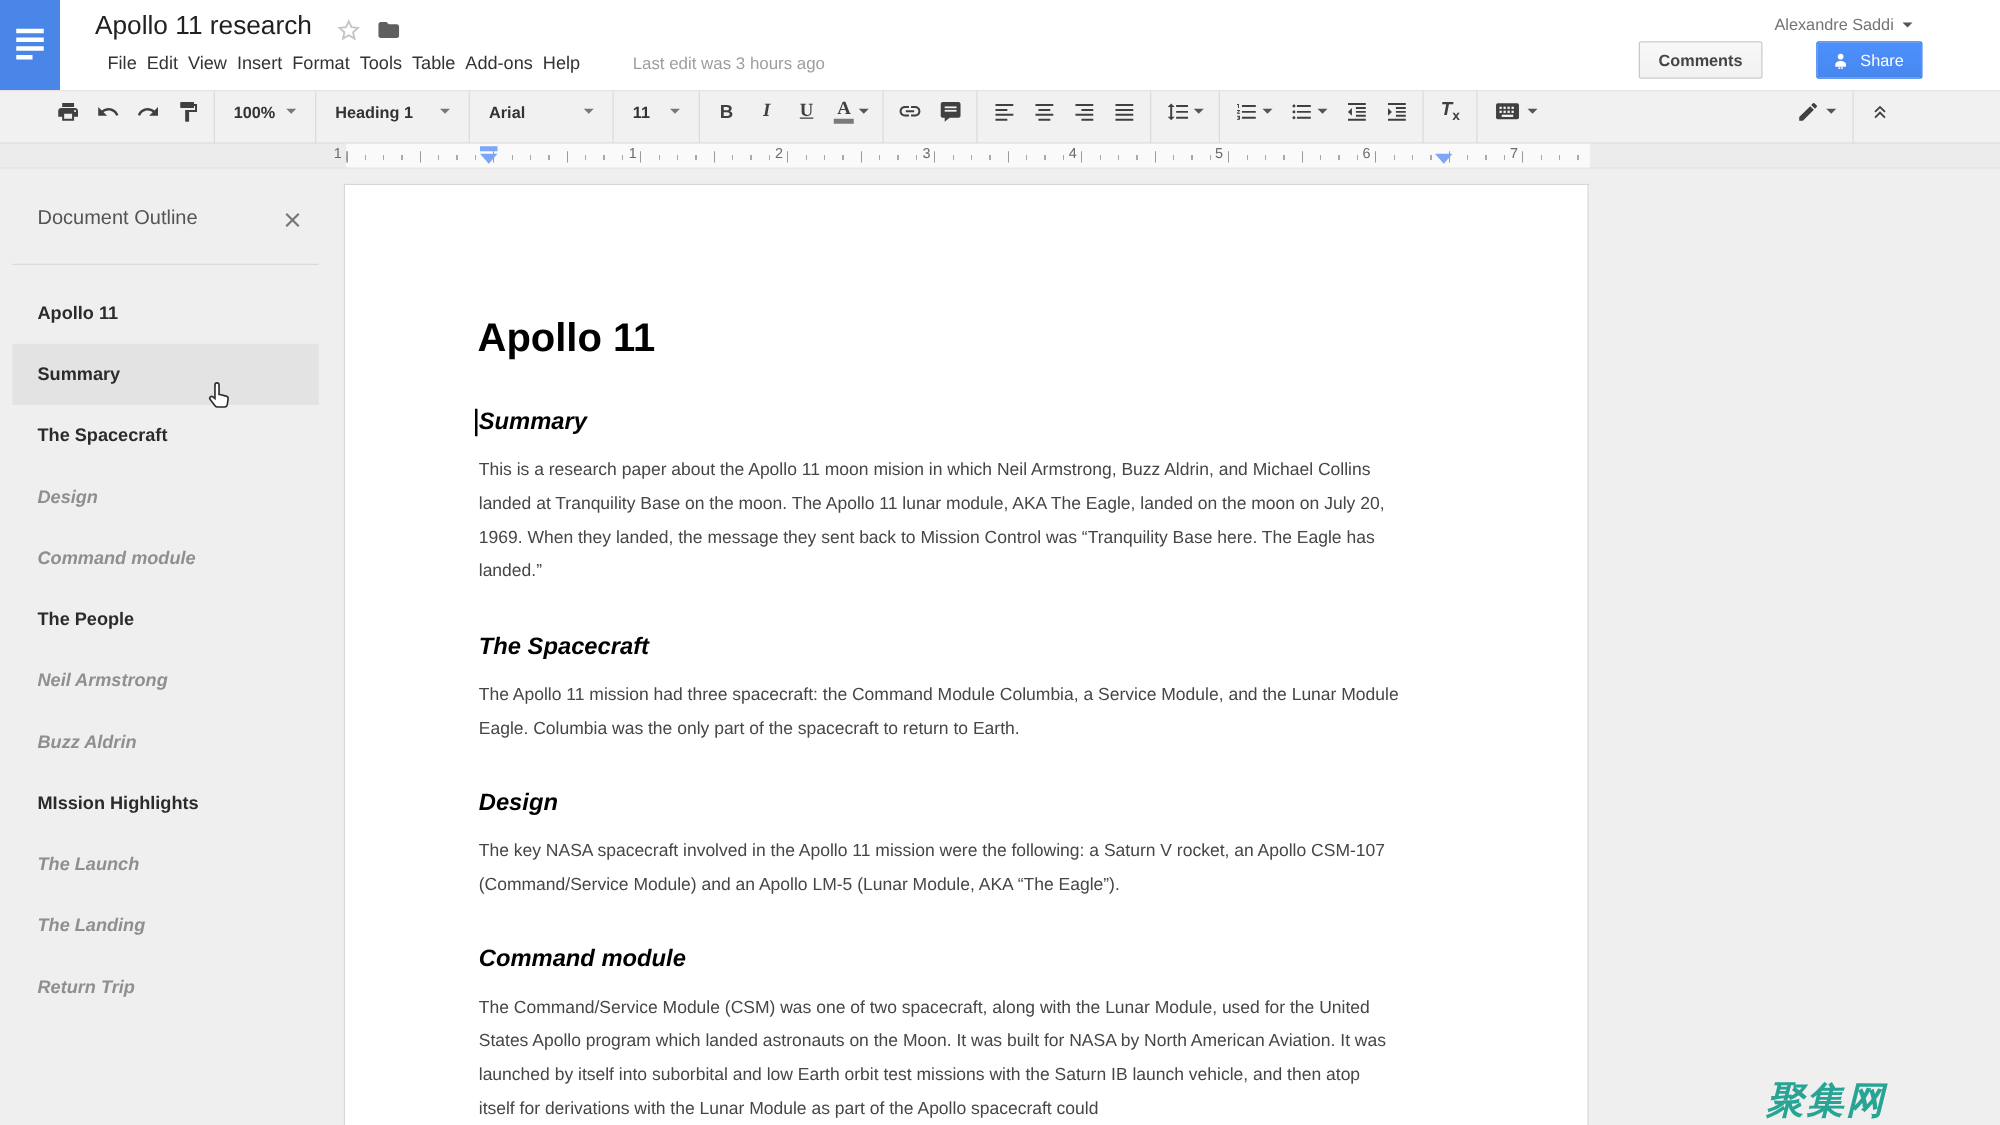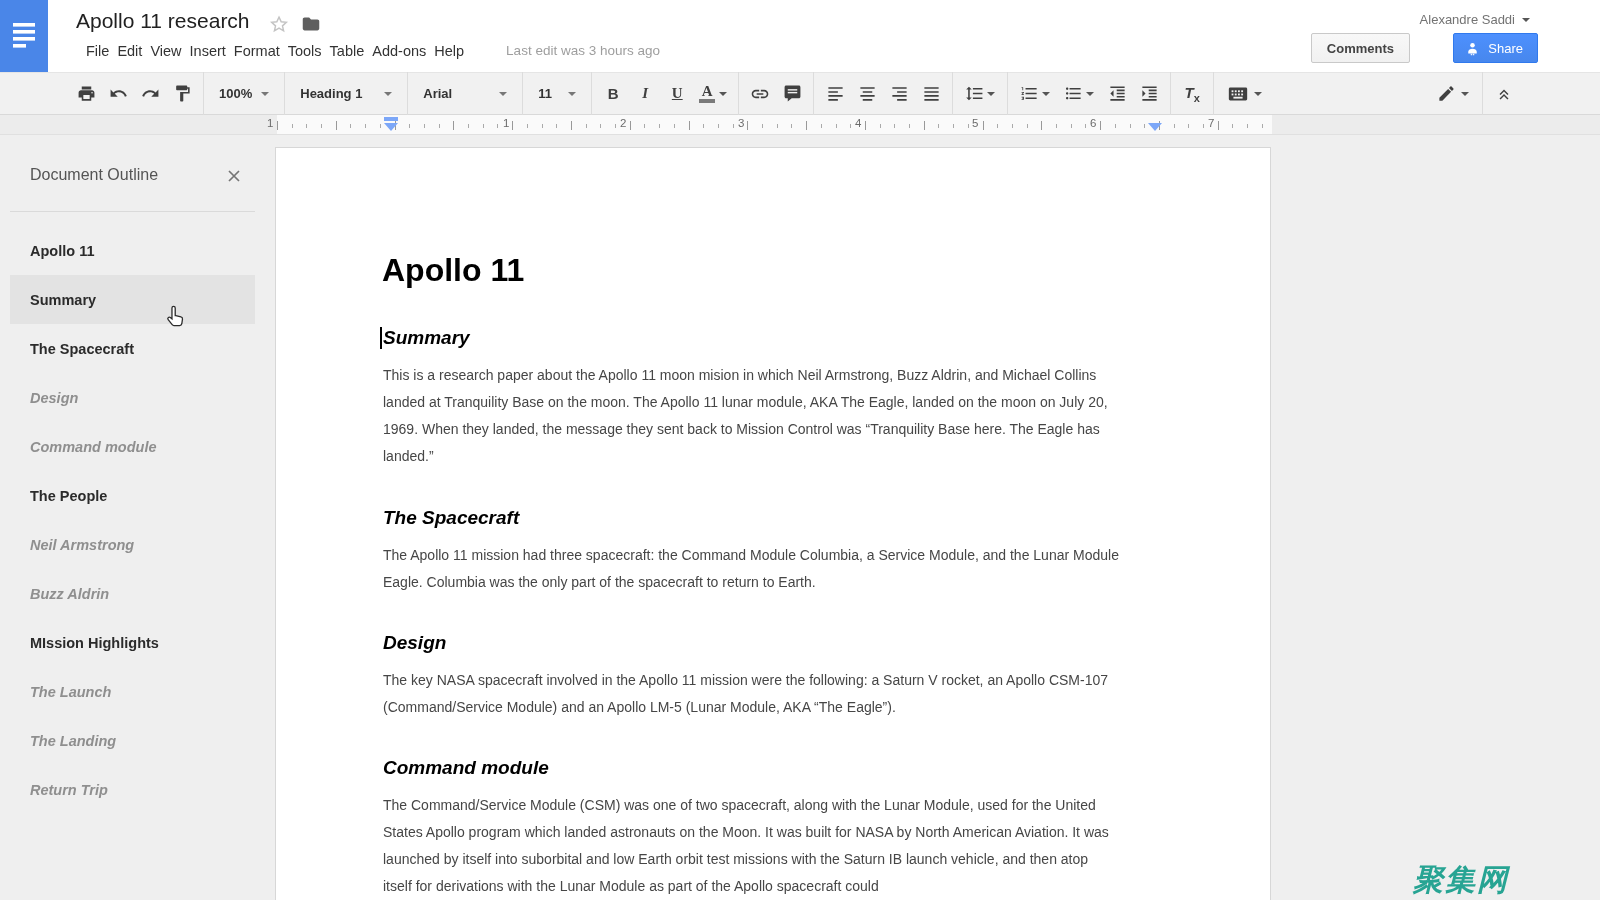--- a/index.html
+++ b/index.html
@@ -19,21 +19,21 @@
   .caret-down { width:0; height:0; border-left:4px solid transparent; border-right:4px solid transparent; border-top:4px solid #555; }
   .btn-comments { position:absolute; top:33px; right:190px; height:30px; padding:0 15px; font-size:13px; font-weight:bold; color:#444;
     background:linear-gradient(#f8f8f8,#f1f1f1); border:1px solid #c9c9c9; border-radius:2px; cursor:pointer;
     display:flex; align-items:center; font-family:"Liberation Sans", sans-serif; }
   .btn-share { position:absolute; top:33px; right:62px; height:30px; padding:0 14px 0 10px; font-size:13px; font-weight:normal; color:#fff;
     background:linear-gradient(#4d90fe,#4787ed); border:1px solid #3079ed; border-radius:2px; cursor:pointer;
     display:flex; align-items:center; gap:7px; font-family:"Liberation Sans", sans-serif; }
 
   
   .toolbar { position:absolute; top:72px; left:0; width:1600px; height:43px; background:#f1f1f1;
-    border-top:1px solid #e5e5e5; border-bottom:1px solid #d9d9d9; display:flex; align-items:center; padding-left:70px; }
+    border-top:1px solid #e5e5e5; border-bottom:1px solid #d9d9d9; display:flex; align-items:flex-start; padding-left:38px; }
   .sep { width:1px; height:43px; background:#dcdcdc; margin:0 5px; flex:none; }
   .tb-btn { width:32px; height:32px; display:flex; align-items:center; justify-content:center; border-radius:2px; cursor:pointer; flex:none; color:#404040; }
   .tb-btn svg { display:block; }
   .tb-dd { height:32px; display:flex; align-items:center; gap:9px; padding:0 10px; cursor:pointer; flex:none; }
   .tb-dd .dd-label { font-size:13px; font-weight:bold; color:#333; }
   .tb-dd .caret-down { border-top-color:#777; }
   .glyph { font-size:15px; font-weight:bold; color:#404040; font-family:"Liberation Serif", serif; }
   .glyph-b { font-family:"Liberation Sans", sans-serif; }
   .glyph-i { font-style:italic; }
   .glyph-u { text-decoration:underline; }

